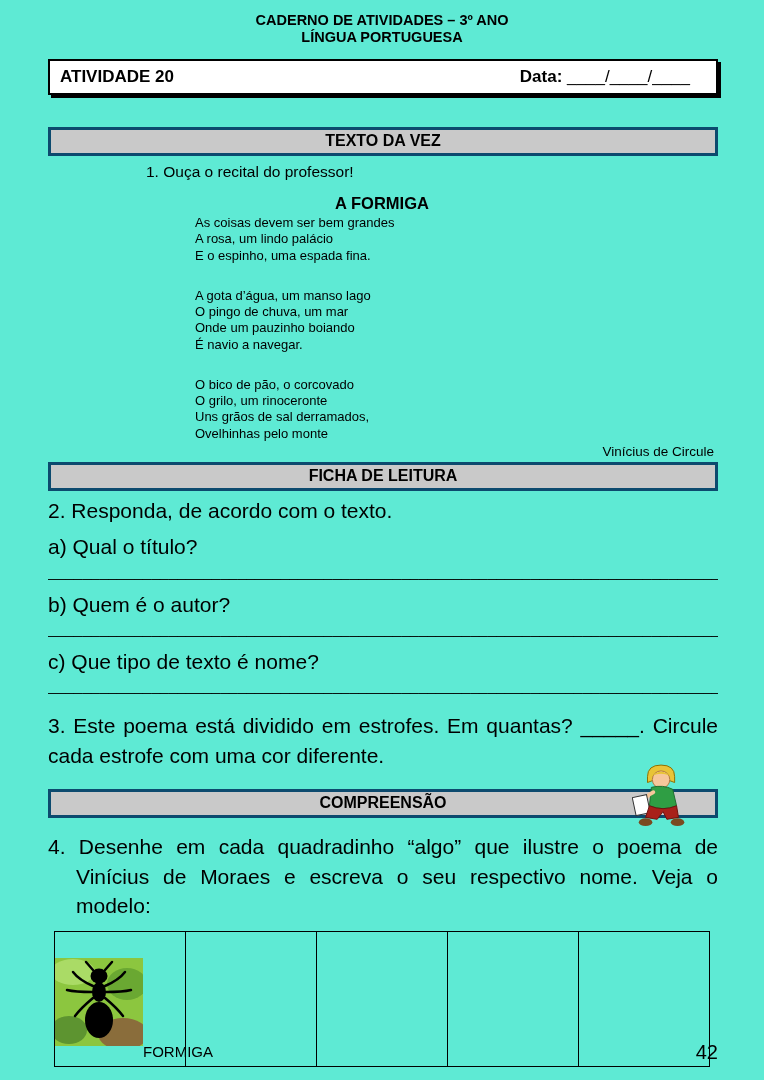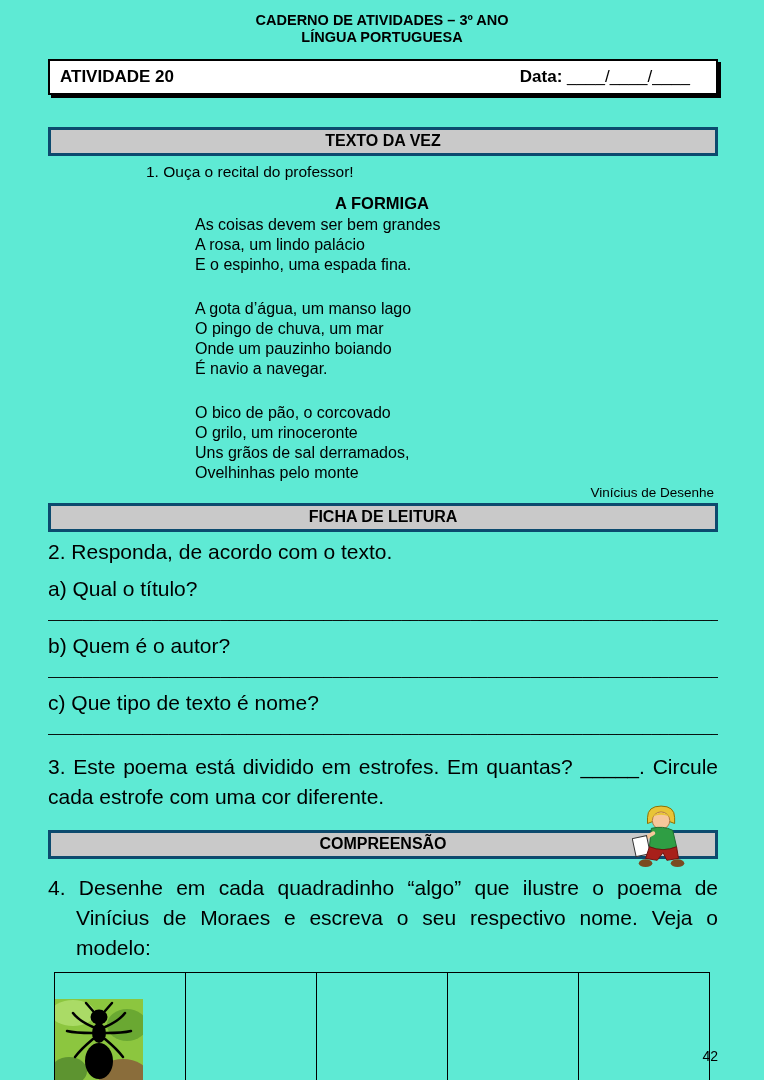--- a/index.html
+++ b/index.html
@@ -29,39 +29,39 @@
     border:3px solid #0c4a6e;
     text-align:center;
     font-weight:bold;
     font-size:16px;
     padding:2px 0 3px 0;
   }
   .banner-texto { margin-top:32px; }
   .banner-ficha { margin-top:3px; }
   .q1 { margin:7px 0 0 146px; font-size:15.5px; }
   .poem-title { margin-top:12px; text-align:center; font-weight:bold; font-size:16.5px; line-height:20px; }
-  .stanza { margin:2px 0 24px 195px; font-size:16px; line-height:1.25; }
+  .stanza { margin:2px 0 24px 195px; font-size:13px; line-height:1.25; }
   .stanza.last { margin-bottom:2px; }
   .author { margin:0 50px 3px 0; text-align:right; font-size:13.5px; }
   .body-text { margin-left:48px; margin-right:46px; font-size:21px; line-height:1.3; }
   .q2 { margin-top:6px; }
   .question { margin-top:9px; }
   .q-b, .q-c { margin-top:10px; }
   .answer-line { margin:2px 46px 0 48px; font-size:15.5px; white-space:nowrap; overflow:hidden; }
   .q3 { margin-top:16px; text-align:justify; line-height:1.42; }
   .banner-wrap { position:relative; margin:18px 46px 0 48px; }
   .banner-wrap .banner { margin:0; }
   .boy { position:absolute; right:24px; bottom:-16px; width:62px; height:72px; z-index:2; }
   .q4 { margin-top:14px; text-align:justify; line-height:1.42; padding-left:28px; text-indent:-28px; }
   .draw-table { margin:10px 0 0 54px; width:656px; border-collapse:collapse; table-layout:fixed; }
   .draw-table td { border:1px solid #000; height:134px; vertical-align:top; padding:0; }
   .cell-inner { height:134px; display:flex; flex-direction:row; align-items:center; }
   .ant { margin-top:5px; width:88px; height:88px; }
   .model-label { margin-top:auto; margin-bottom:6px; font-size:15px; }
-  .page-number { position:absolute; right:46px; bottom:16px; font-size:14px; }
+  .page-number { position:absolute; right:46px; bottom:16px; font-size:20px; }
 </style>
 </head>
 <body>
 
 <div class="page">
 
   <div class="header">
     <div>CADERNO DE ATIVIDADES – 3º ANO</div>
     <div>LÍNGUA PORTUGUESA</div>
   </div>
@@ -92,21 +92,21 @@
       <div>É navio a navegar.</div>
     </div>
     <div class="stanza last">
       <div>O bico de pão, o corcovado</div>
       <div>O grilo, um rinoceronte</div>
       <div>Uns grãos de sal derramados,</div>
       <div>Ovelhinhas pelo monte</div>
     </div>
   </div>
 
-  <div class="author">Vinícius de Desenhe</div>
+  <div class="author">Vinícius de Circule</div>
 
   <div class="banner banner-ficha">FICHA DE LEITURA</div>
 
   <div class="body-text q2">2. Responda, de acordo com o texto.</div>
 
   <div class="body-text question">a) Qual o título?</div>
   <div class="answer-line">______________________________________________________________________________</div>
 
   <div class="body-text question q-b">b) Quem é o autor?</div>
   <div class="answer-line">______________________________________________________________________________</div>

